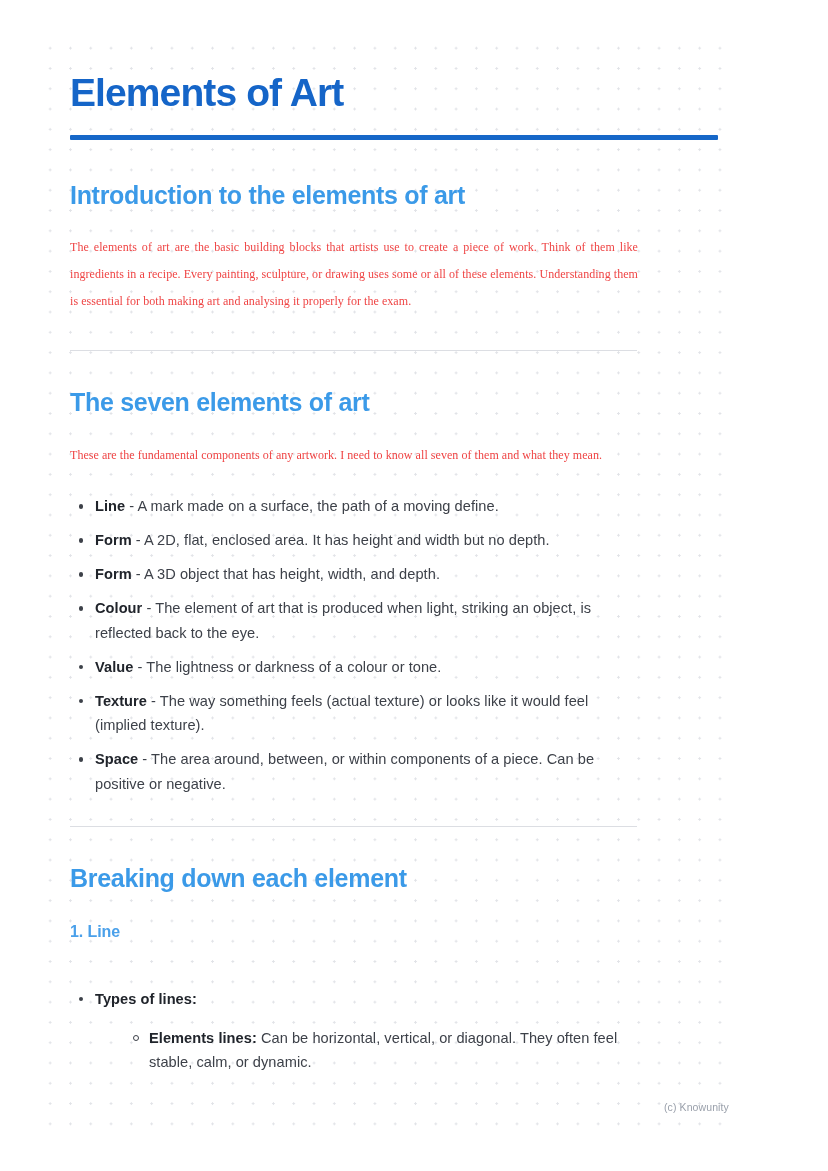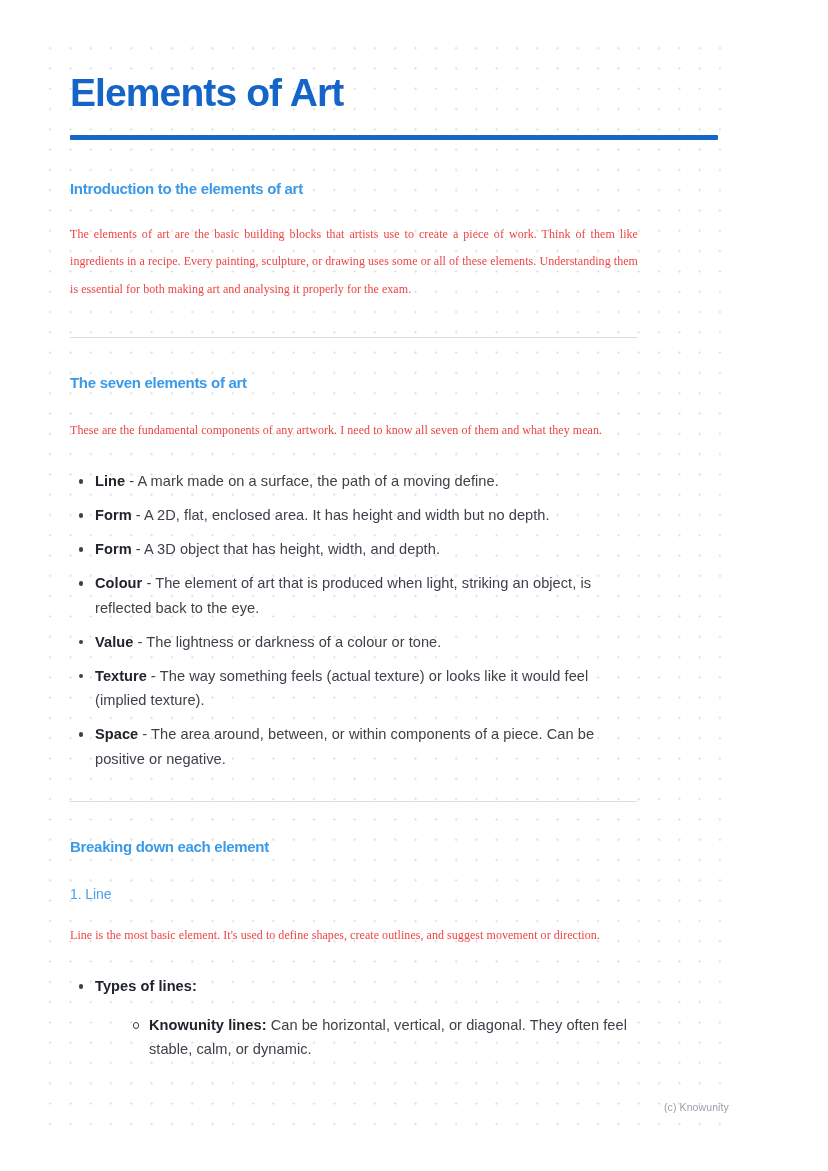--- a/index.html
+++ b/index.html
@@ -77,30 +77,30 @@
   }
   .title-rule {
     width: 648px;
     height: 5px;
     background: #1667c8;
     margin-top: 22px;
     border-radius: 1px;
   }
 
   .section-heading {
-    font-size: 15px;
+    font-size: 25px;
     font-weight: 800;
     color: #3b9ae8;
     letter-spacing: -0.3px;
     margin: 0;
     line-height: 1.25;
   }
   .sub-heading {
-    font-size: 14px;
-    font-weight: 400;
+    font-size: 16px;
+    font-weight: 700;
     color: #4aa0ea;
     letter-spacing: -0.1px;
     margin: 0;
     line-height: 1.3;
   }
 
   p.body {
     font-size: 12px;
     line-height: 27.4px;
     color: #ef4444;
@@ -226,29 +226,28 @@
       </ul>
 
     <div class="gap-s9"></div>
     <hr class="divider">
     <div class="gap-s6"></div>
 
     <h2 class="section-heading">Breaking down each element</h2>
     <div class="gap-s8"></div>
     <h3 class="sub-heading">1. Line</h3>
     <div class="gap-s5"></div>
-    <p class="body">Line is the most basic element. It's used to define shapes, create outlines, and suggest movement or direction.</p>
 
     <div class="gap-s7"></div>
 
     <ul class="bullets">
       <li>
         <span class="lead">Types of lines:</span>
         <ul class="bullets sub" id="types-list">
-            <li><span class="lead">Knowunity lines:</span><span> Can be horizontal, vertical, or diagonal. They often feel stable, calm, or dynamic.</span></li>
+            <li><span class="lead">Elements lines:</span><span> Can be horizontal, vertical, or diagonal. They often feel stable, calm, or dynamic.</span></li>
           </ul>
       </li>
     </ul>
 
   </div>
 
   <div id="watermark">(c) Knowunity 2025</div>
 
 </div>
 

